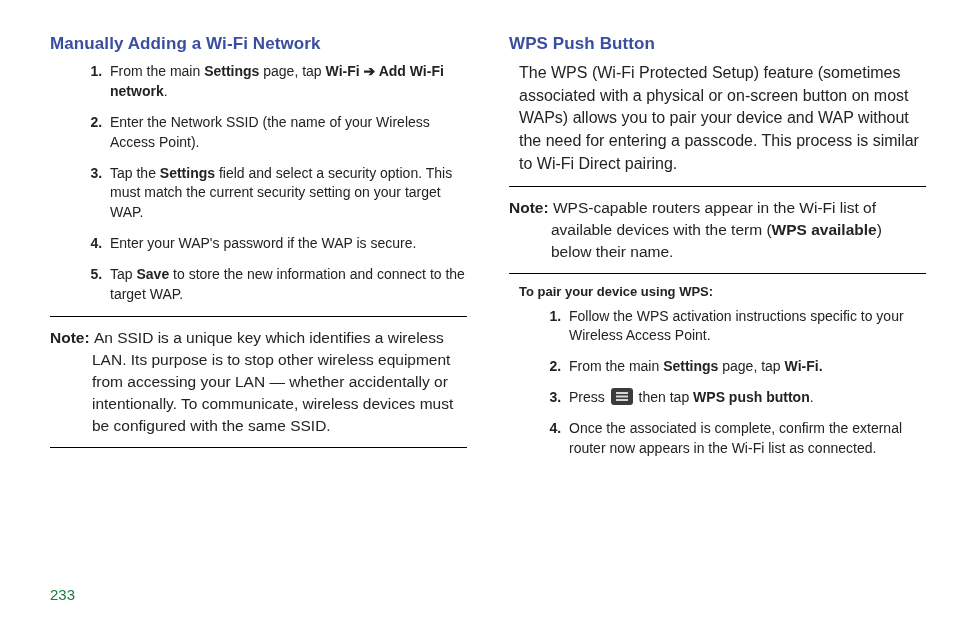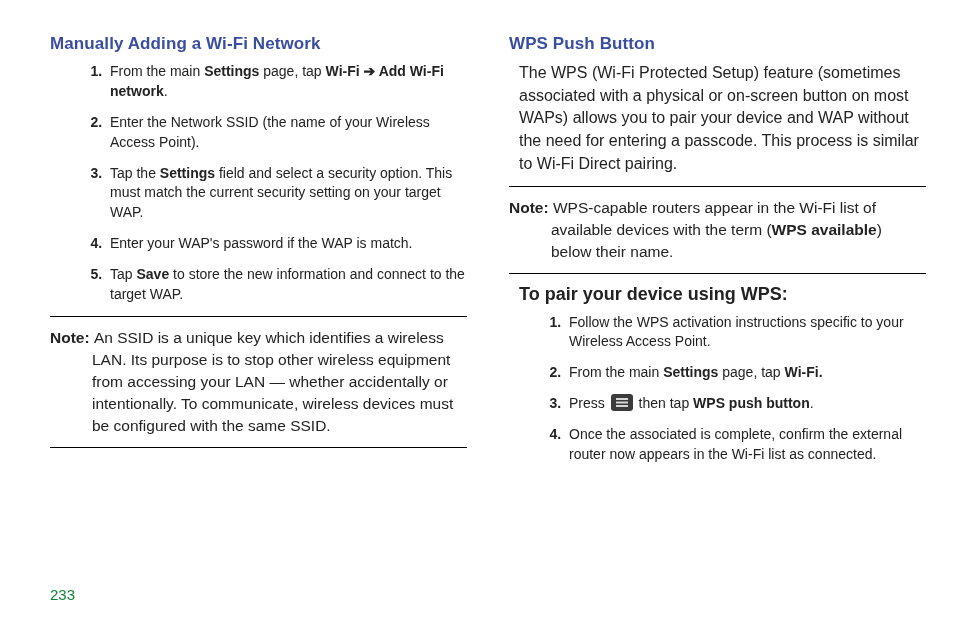--- a/index.html
+++ b/index.html
@@ -67,21 +67,21 @@
   }
   .note-label {
     font-weight: bold;
     text-align: center;
   }
   .subhead {
     font-weight: bold;
     margin: 10px 0 8px 10px;
     font-family: "Arial Narrow", Arial, Helvetica, sans-serif;
     font-stretch: condensed;
-    font-size: 18px;
+    font-size: 13px;
   }
   .b { font-weight: bold; }
   .arrow { font-weight: bold; }
   .menu-icon {
     display: inline-block;
     width: 22px;
     height: 17px;
     background: #3b3b3b;
     border-radius: 3px;
     vertical-align: -3px;
@@ -115,21 +115,21 @@
     <h3 class="section-heading">Manually Adding a Wi-Fi Network</h3>
 
     <ol class="steps">
       <li>
         <span>From the main </span><span class="b">Settings</span><span> page, tap </span><span class="b">Wi-Fi</span><span class="arrow"> ➔ </span><span class="b">Add Wi-Fi network</span><span>.</span>
       </li>
       <li>Enter the Network SSID (the name of your Wireless Access Point).</li>
       <li>
         <span>Tap the </span><span class="b">Settings</span><span> field and select a security option. This must match the current security setting on your target WAP.</span>
       </li>
-      <li>Enter your WAP's password if the WAP is match.</li>
+      <li>Enter your WAP's password if the WAP is secure.</li>
       <li>
         <span>Tap </span><span class="b">Save</span><span> to store the new information and connect to the target WAP.</span>
       </li>
     </ol>
 
     <hr class="rule">
 
     <p class="note">
       <span class="note-label">Note: </span><span>An SSID is a unique key which identifies a wireless LAN. Its purpose is to stop other wireless equipment from accessing your LAN — whether accidentally or intentionally. To communicate, wireless devices must be configured with the same SSID.</span>
     </p>

